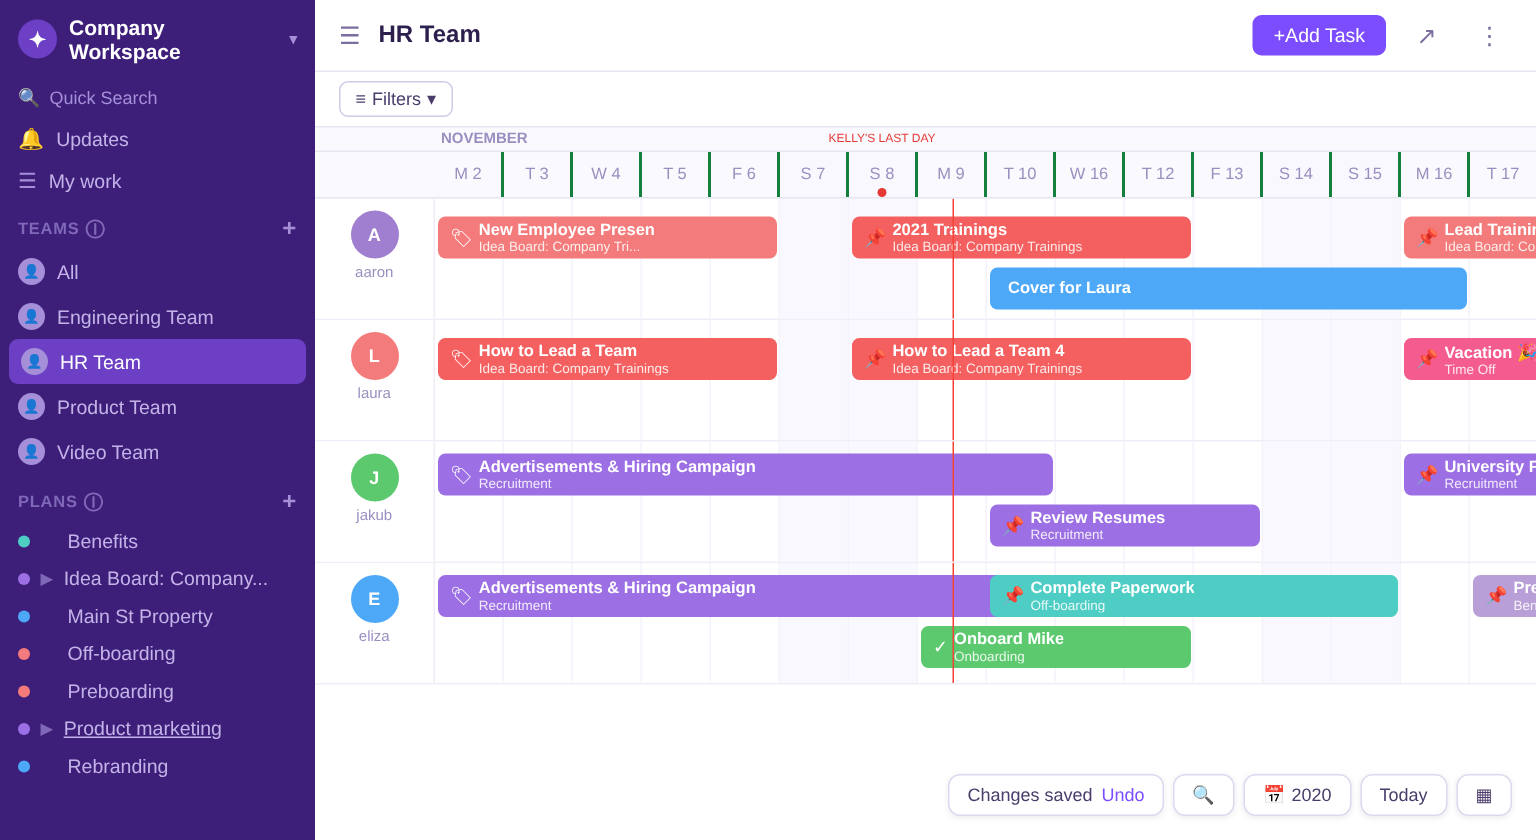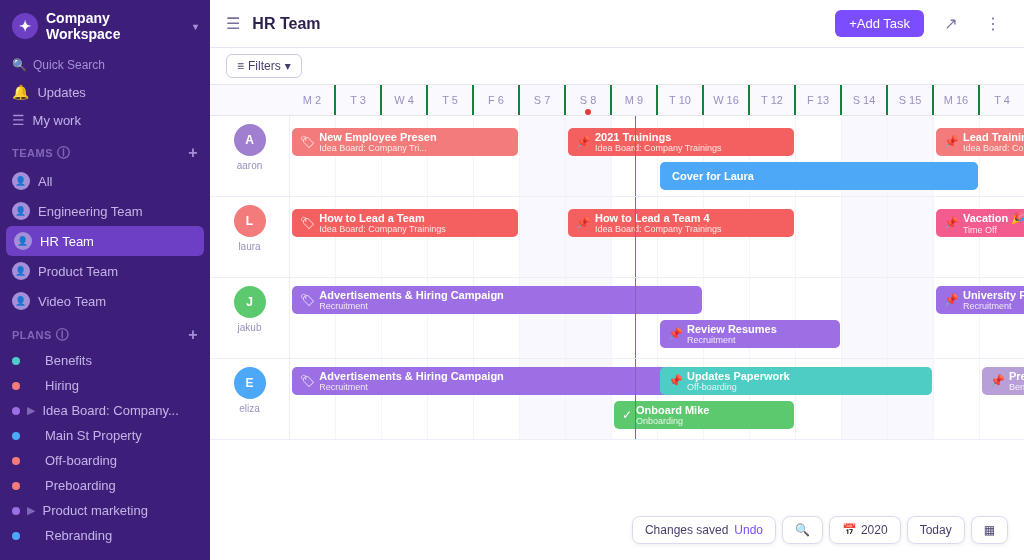--- a/index.html
+++ b/index.html
@@ -390,25 +390,20 @@
     <span class="sidebar-section-add">+</span>
   </div>
 
   <div id="plans-list">
       <div class="sidebar-plan-item">
     <span class="plan-dot" style="background:#4ecdc4"></span>
     <span style="width:11px;display:inline-block"></span>
     <span style="font-size:13px;">Benefits</span>
   </div>
       <div class="sidebar-plan-item">
-    <span class="plan-dot" style="background:#f47b7b"></span>
-    <span style="width:11px;display:inline-block"></span>
-    <span style="font-size:13px;">Hiring</span>
-  </div>
-      <div class="sidebar-plan-item">
     <span class="plan-dot" style="background:#9c6fe4"></span>
     <span class="plan-icon">▶</span>
     <span style="font-size:13px;">Idea Board: Company...</span>
   </div>
       <div class="sidebar-plan-item">
     <span class="plan-dot" style="background:#4da8f7"></span>
     <span style="width:11px;display:inline-block"></span>
     <span style="font-size:13px;">Main St Property</span>
   </div>
       <div class="sidebar-plan-item">
@@ -417,21 +412,21 @@
     <span style="font-size:13px;">Off-boarding</span>
   </div>
       <div class="sidebar-plan-item">
     <span class="plan-dot" style="background:#f47b7b"></span>
     <span style="width:11px;display:inline-block"></span>
     <span style="font-size:13px;">Preboarding</span>
   </div>
       <div class="sidebar-plan-item">
     <span class="plan-dot" style="background:#9c6fe4"></span>
     <span class="plan-icon">▶</span>
-    <span style="font-size:13px;">Product marketing</span>
+    <span style="font-size:13px;text-decoration:underline;">Product marketing</span>
   </div>
       <div class="sidebar-plan-item">
     <span class="plan-dot" style="background:#4da8f7"></span>
     <span style="width:11px;display:inline-block"></span>
     <span style="font-size:13px;">Rebranding</span>
   </div>
     </div>
 
 </div>
 
@@ -448,20 +443,23 @@
   <div id="filterbar">
     <div class="filter-btn">
       <span>≡</span>
       <span>Filters</span>
       <span>▾</span>
     </div>
   </div>
 
   <div id="timeline-container">
     <div class="timeline-header">
+      <div class="timeline-month-row">
+        <span class="month-label" style="padding-left:4px;">NOVEMBER</span>
+      </div>
       <div class="timeline-days-row" id="days-header" style="min-width: 966px;">
           <div class="day-col">
             <span>M 2</span>
           </div>
           <div class="day-col">
             <span>T 3</span>
           </div>
           <div class="day-col">
             <span>W 4</span>
           </div>
@@ -496,21 +494,21 @@
           <div class="day-col weekend">
             <span>S 14</span>
           </div>
           <div class="day-col weekend">
             <span>S 15</span>
           </div>
           <div class="day-col">
             <span>M 16</span>
           </div>
           <div class="day-col">
-            <span>T 4</span>
+            <span>T 17</span>
           </div>
         </div>
     </div>
     <div id="timeline-body" style="min-width: 1146px;">
         <div class="person-row">
           <div class="person-info">
     <div class="person-avatar" style="background:#a07fd0">A</div>
     <div class="person-name">aaron</div>
   </div>
           <div class="person-timeline" style="min-width: 1066px;">
@@ -679,21 +677,21 @@
             <div class="task-bar color-purple" style="left: 2px; width: 410px; top: 8px;">
       <span class="task-icon">🏷</span>
       <div class="task-sub">
         <span class="task-name">Advertisements &amp; Hiring Campaign</span>
         <span class="task-board">Recruitment</span>
       </div>
     </div>
             <div class="task-bar color-teal" style="left: 370px; width: 272px; top: 8px;">
       <span class="task-icon">📌</span>
       <div class="task-sub">
-        <span class="task-name">Updates Paperwork</span>
+        <span class="task-name">Complete Paperwork</span>
         <span class="task-board">Off-boarding</span>
       </div>
     </div>
             <div class="task-bar color-green" style="left: 324px; width: 180px; top: 42px;">
       <span class="task-icon">✓</span>
       <div class="task-sub">
         <span class="task-name">Onboard Mike</span>
         <span class="task-board">Onboarding</span>
       </div>
     </div>

